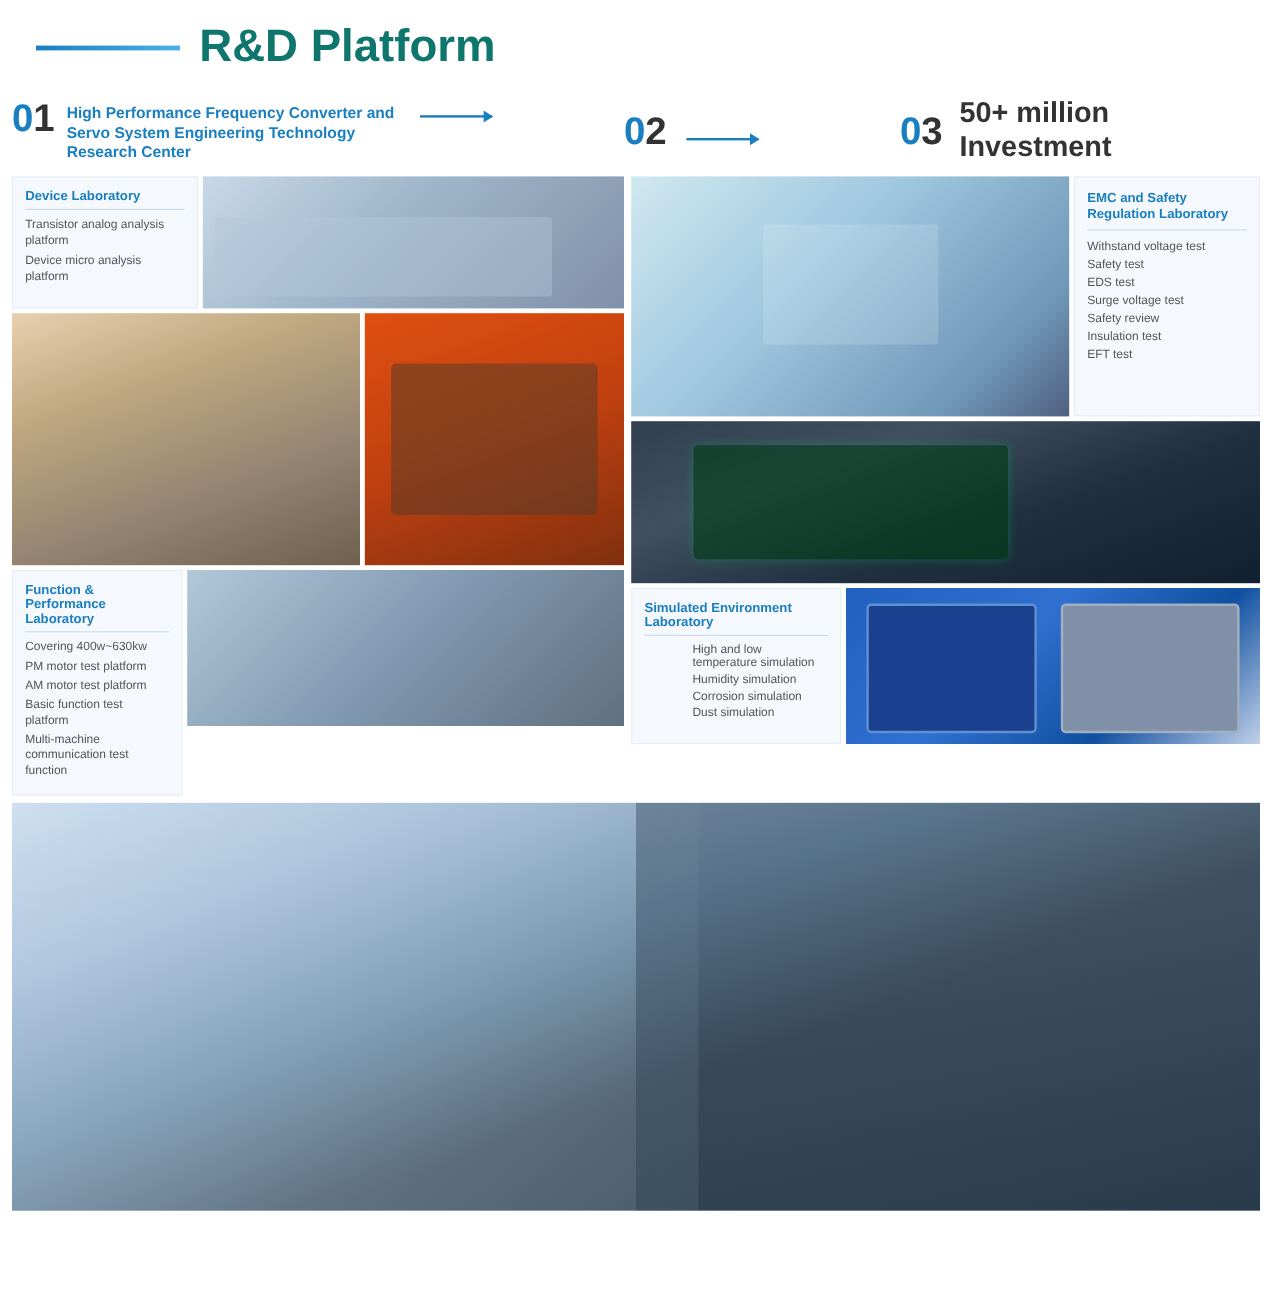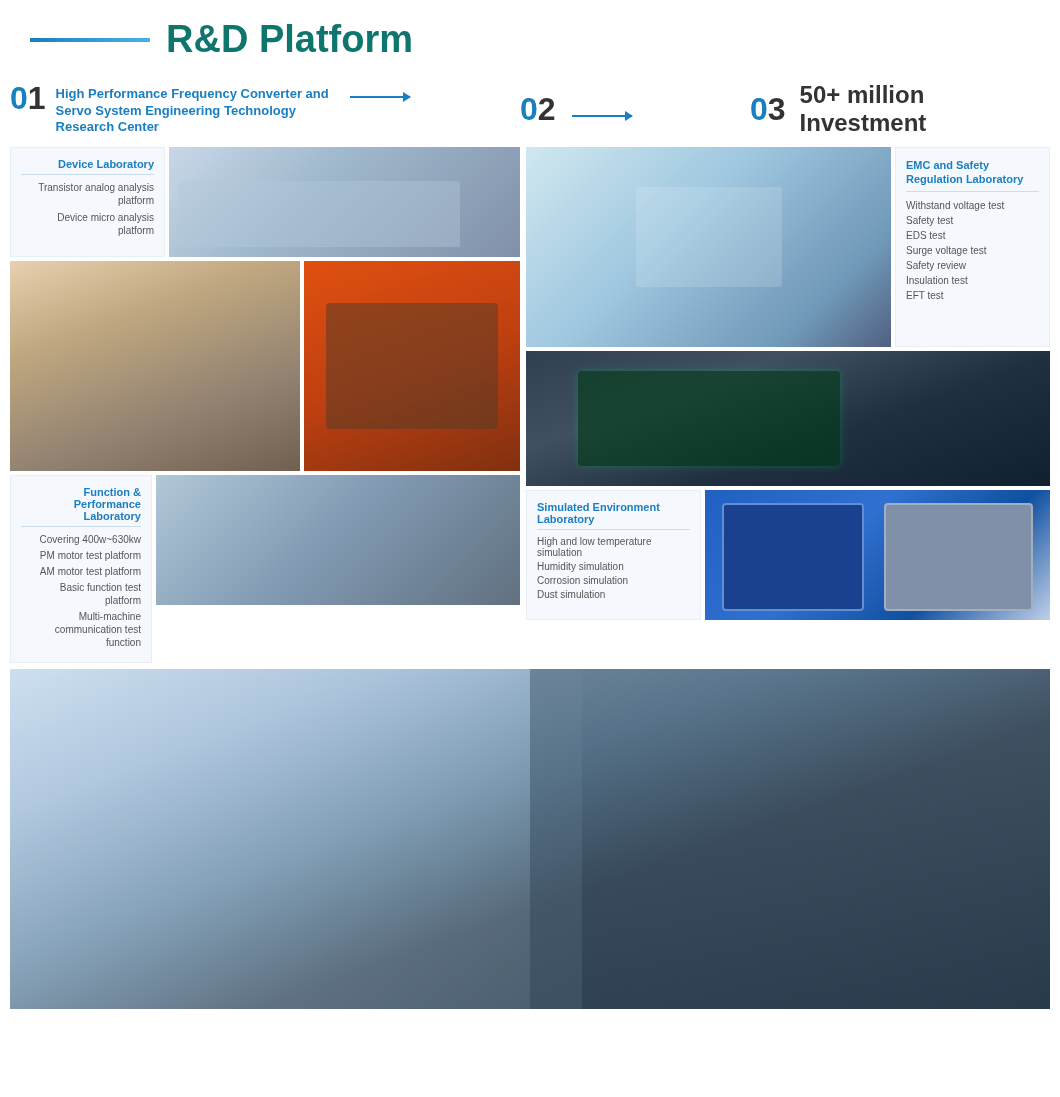--- a/index.html
+++ b/index.html
@@ -78,21 +78,20 @@
     .main-content {
       display: flex;
       padding: 0 10px;
       gap: 6px;
     }
 
     
     .left-panel {
       width: 510px;
       flex-shrink: 0;
-      text-align: right;
     }
 
     
     .device-lab-row {
       display: flex;
       gap: 4px;
       margin-bottom: 4px;
     }
     .device-lab-text {
       width: 155px;
@@ -231,20 +230,21 @@
       font-weight: bold;
       color: #1a7fc1;
       margin-bottom: 6px;
       border-bottom: 1px solid #cde;
       padding-bottom: 4px;
     }
     .sim-env-item {
       font-size: 10px;
       color: #555;
       margin-bottom: 3px;
+      margin-left: 40px;
     }
     .sim-env-img {
       flex: 1;
       height: 130px;
       background: #8090a0;
       overflow: hidden;
     }
 
     
     .bottom-img {

